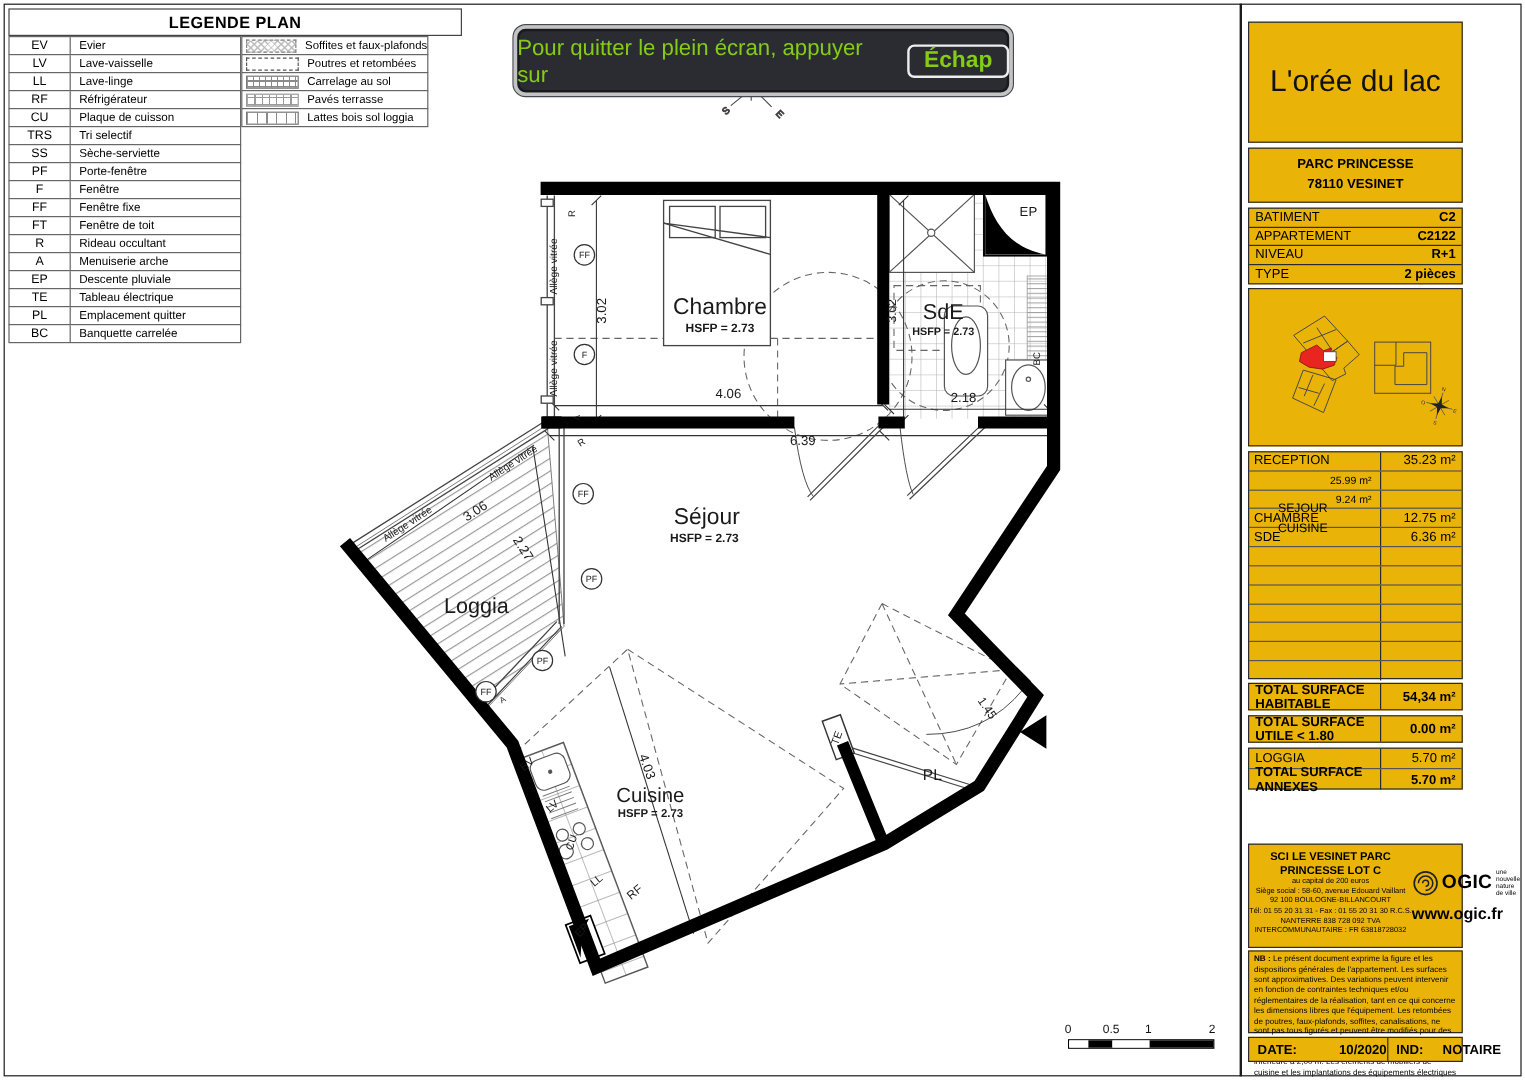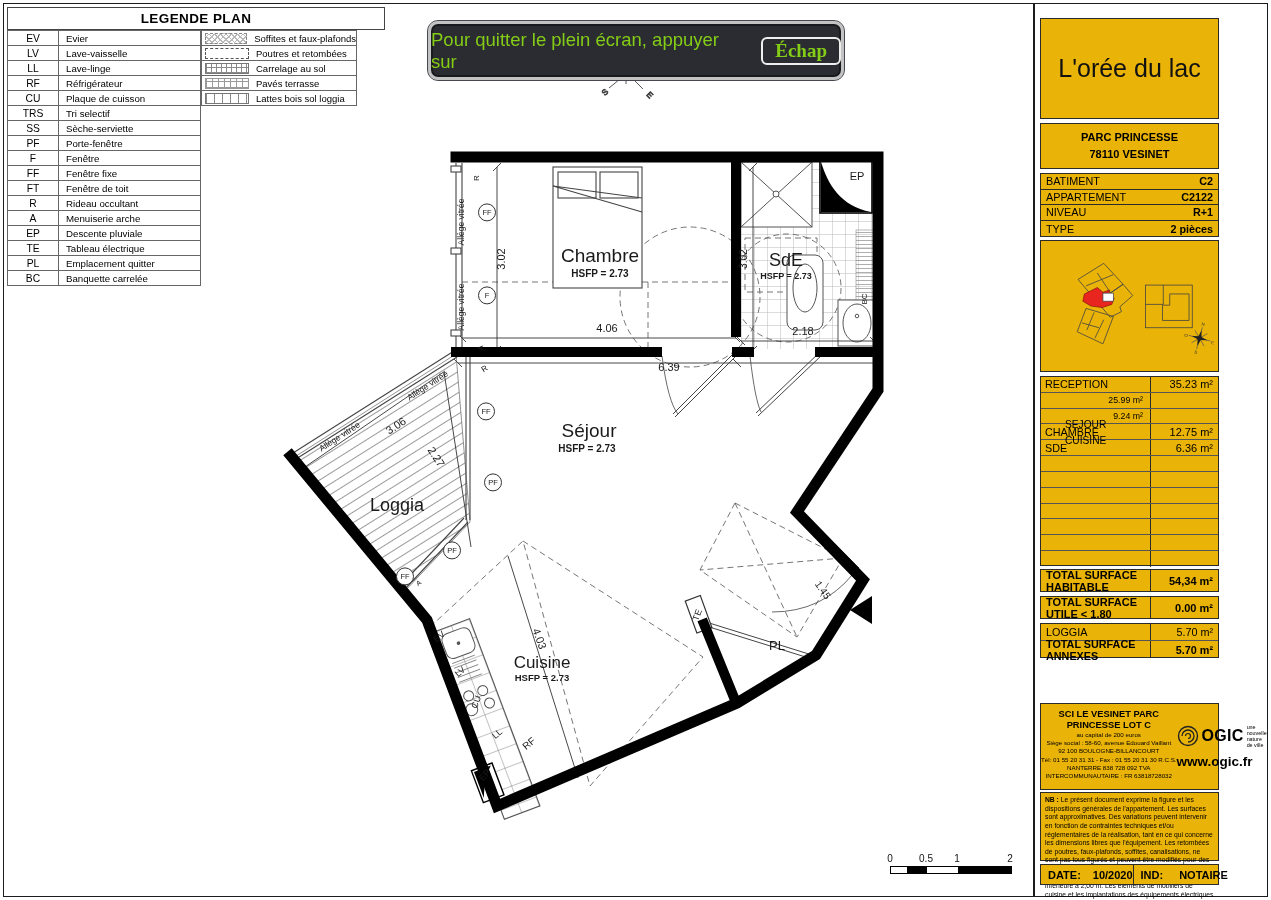--- a/index.html
+++ b/index.html
@@ -30,21 +30,21 @@
     repeating-linear-gradient(90deg,#9a9a9a 0 1px,transparent 1px 6px);}
   .pat-lattes{border:1px solid #777;background:
     repeating-linear-gradient(90deg,#8a8a8a 0 1px,transparent 1px 8px);}
   .leg-plabel{font-size:9.5px;white-space:nowrap;}
 
   
   .banner{position:absolute;left:428px;top:21px;width:410px;height:53px;background:#2a2c31;
     border:3px solid #c3c3c3;outline:1px solid #45484e;border-radius:10px;
     box-shadow:inset 0 0 0 2px #191a1d;display:flex;align-items:center;justify-content:center;
     gap:14px;color:#84cc16;font-size:18.5px;z-index:5;}
-  .key{border:2px solid #eee;border-radius:6px;padding:1px 12px;font-weight:700;font-size:19px;font-family:Liberation Serif, serif;}
+  .key{border:2px solid #eee;border-radius:6px;padding:1px 12px;font-weight:700;font-size:19px;}
 
   
   #plan{position:absolute;left:0;top:0;}
   #plan text{font-family:"Liberation Sans",sans-serif;fill:#1a1a1a;}
 
   
   .pbox{position:absolute;left:1040px;width:179px;border:1.2px solid #2b2b2b;background:#eab308;box-sizing:border-box;}
   #title-box{top:18px;height:101px;display:flex;align-items:center;justify-content:center;font-size:25px;color:#111;}
   #addr-box{top:123px;height:46px;display:flex;flex-direction:column;align-items:center;justify-content:center;font-size:11px;font-weight:700;line-height:1.55;}
   #info-box{top:173px;}
@@ -76,21 +76,21 @@
   .ogic-left{flex:1.12;text-align:center;padding-top:5px;}
   .ogic-company{font-size:9.3px;font-weight:700;line-height:1.2;}
   .ogic-line{font-size:6.2px;line-height:1.3;white-space:nowrap;}
   .ogic-right{flex:1;display:flex;flex-direction:column;align-items:flex-start;justify-content:center;gap:6px;}
   .ogic-logo-row{display:flex;align-items:center;gap:3px;}
   .ogic-name{font-size:16px;font-weight:700;letter-spacing:.3px;}
   .ogic-tag{font-size:5.4px;line-height:1.15;text-align:left;}
   .ogic-web{font-size:13.5px;font-weight:600;}
   #nb-box{top:792px;height:69px;padding:3px 4px;font-size:6.75px;line-height:1.28;}
   #date-box{top:864px;height:21px;display:flex;font-size:11px;font-weight:600;align-items:stretch;}
-  .date-cell{flex:1.25;display:flex;gap:12px;padding-left:7px;border-right:1.2px solid #2b2b2b;align-items:center;}
+  .date-cell{flex:1.25;display:flex;gap:35px;padding-left:7px;border-right:1.2px solid #2b2b2b;align-items:center;}
   .ind-cell{flex:1;display:flex;gap:16px;padding-left:7px;align-items:center;}
 
   
   #scalebar{position:absolute;left:884px;top:853px;width:132px;height:26px;}
   .sb-label{position:absolute;top:0;transform:translateX(-50%);font-size:10px;color:#111;}
   .sb-bar{position:absolute;left:6px;top:13px;width:120px;height:6px;border:1px solid #000;display:flex;}
   .sb-seg{height:100%;}
   .sb-w{background:#fff;} .sb-b{background:#000;}
 </style>
 </head>

